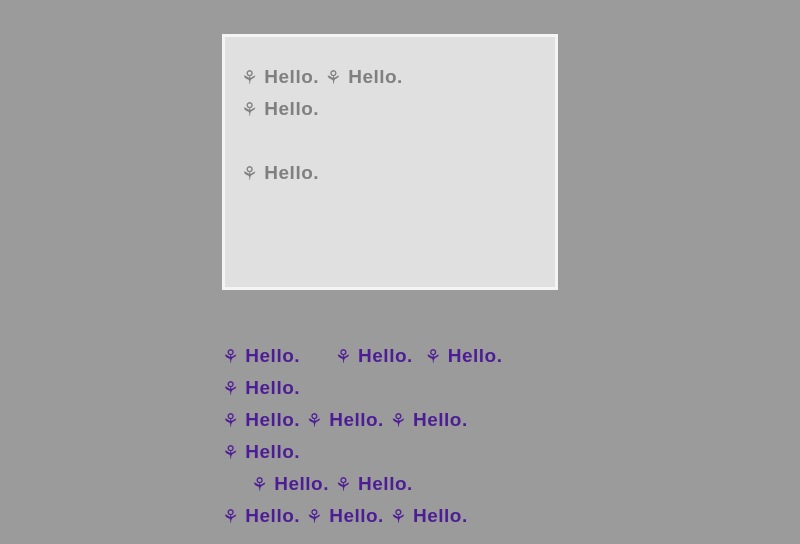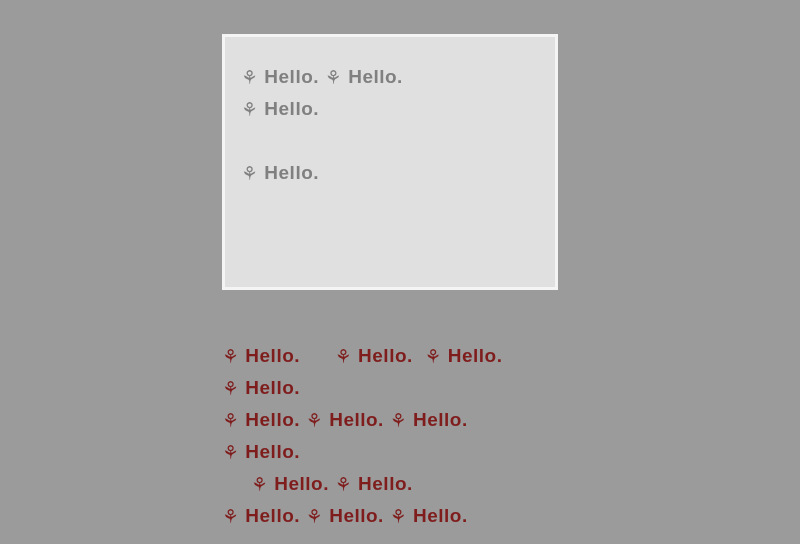--- a/index.html
+++ b/index.html
@@ -36,21 +36,21 @@
     letter-spacing: 0.5px;
     white-space: pre;
   }
   .lower {
     position: absolute;
     left: 222px;
     top: 340px;
     width: 400px;
   }
   .lower .line {
-    color: #7f1d1d;
+    color: #4c1d95;
     font-size: 19px;
     line-height: 32px;
     letter-spacing: 0.5px;
     white-space: pre;
   }
   .flower {
     display: inline-block;
     font-weight: 400;
     position: relative;
     top: 1px;

